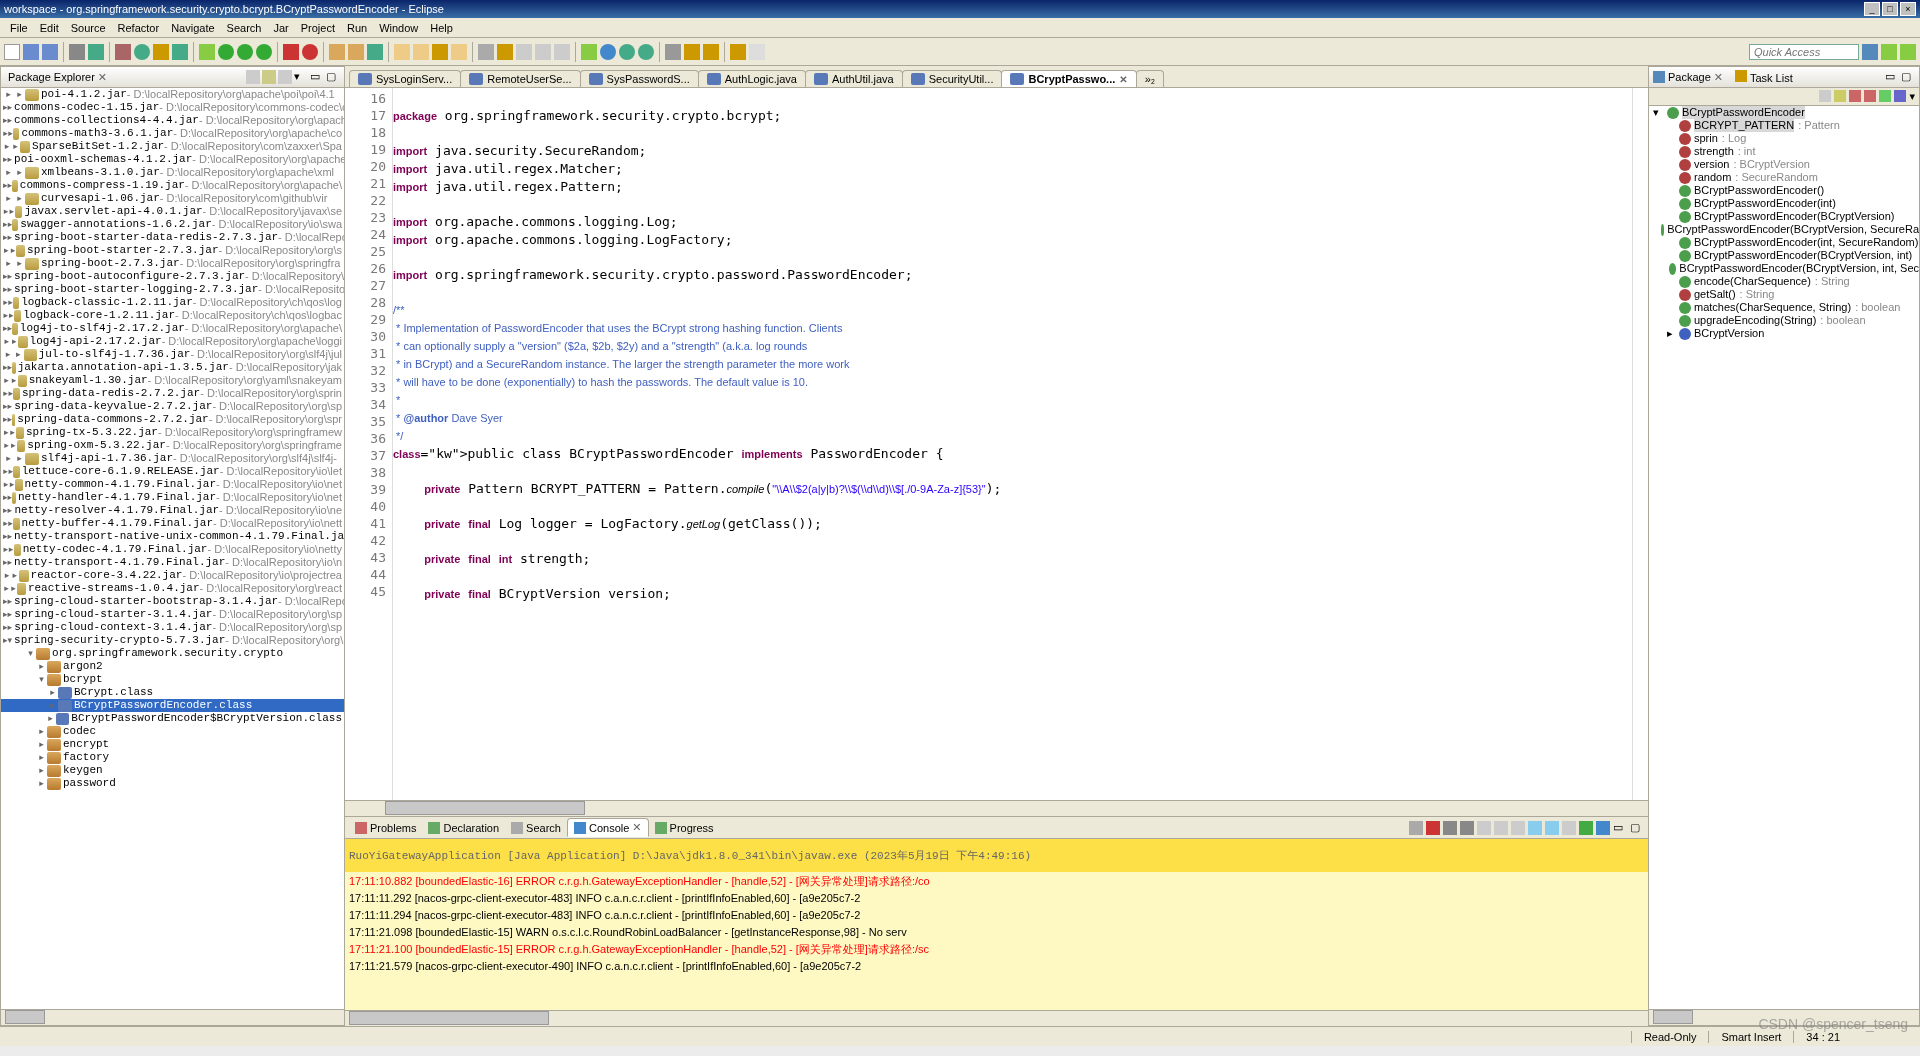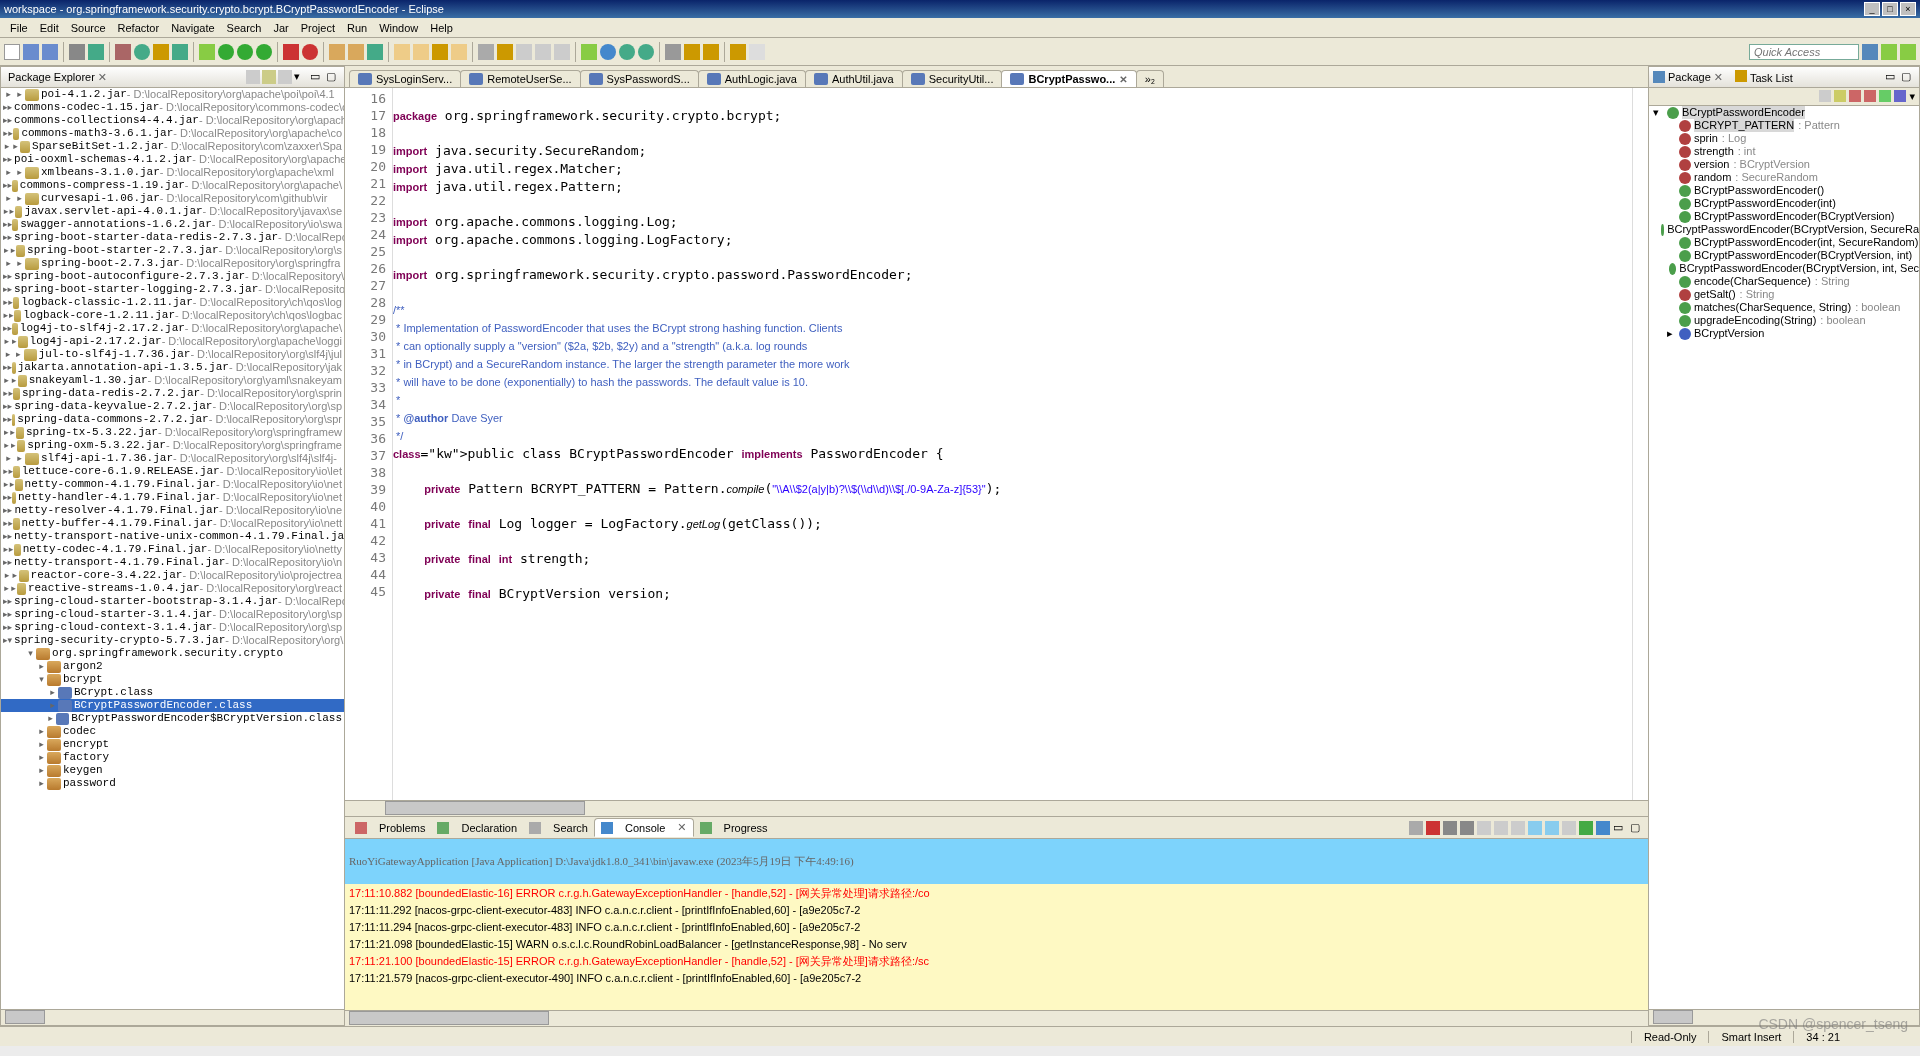--- a/index.html
+++ b/index.html
@@ -38,25 +38,25 @@
 .gutter { width: 48px; background: #fff; border-right: 1px solid #ddd; text-align: right; padding-right: 6px; color: #787878; font-family: Consolas, monospace; font-size: 13px; line-height: 17px; padding-top: 2px; }
 .code { flex: 1; font-family: Consolas, monospace; font-size: 13px; line-height: 17px; white-space: pre; overflow: auto; padding-top: 2px; }
 .kw { color: #7f0055; font-weight: bold; }
 .cm { color: #3f5fbf; }
 .cmtag { color: #3f5fbf; font-weight: bold; }
 .str { color: #2a00ff; }
 .it { font-style: italic; }
 .ruler { width: 16px; background: #fff; border-left: 1px solid #ddd; }
 .bottom-panels { height: 194px; display: flex; flex-direction: column; border-top: 1px solid #aca899; }
 .btabs { background: #ece9d8; height: 22px; display: flex; align-items: center; padding: 0 4px; border-bottom: 1px solid #aca899; }
-.btab { padding: 2px 6px; display: flex; align-items: center; gap: 12px; justify-content: space-between; }
+.btab { padding: 2px 6px; display: flex; align-items: center; gap: 3px; justify-content: space-between; }
 .btab.active { background: #fff; border: 1px solid #aca899; border-bottom: 1px solid #fff; border-radius: 4px 4px 0 0; }
 .btabs .pactions { margin-left: auto; display: flex; gap: 3px; }
 .console { flex: 1; background: #fef9c3; font-family: Consolas, monospace; font-size: 13px; line-height: 17px; overflow: auto; padding: 1px 4px; }
-.console-title { color: #666; font-size: 11px; font-family: Liberation Serif, serif; padding: 15px 4px; background: #7dd3fc; }
+.console-title { color: #666; font-size: 11px; font-family: Liberation Mono, monospace; padding: 9px 4px; background: #fde047; }
 .cerr { color: #ff0000; }
 .right-col { width: 272px; display: flex; flex-direction: column; }
 .outline-tree { flex: 1; overflow: auto; font-size: 11px; background: #fff; }
 .outline-row { white-space: nowrap; height: 13px; line-height: 13px; display: flex; align-items: center; padding-left: 4px; }
 .outline-row .mic { width: 12px; height: 12px; border-radius: 50%; display: inline-block; margin-right: 3px; }
 .mgreen { background: #4b9e4b; } .mred { background: #b04040; } .mblue { background: #4060c0; border-radius: 2px; }
 .otype { color: #888; margin-left: 4px; }
 .statusbar { height: 20px; background: #ece9d8; border-top: 1px solid #aca899; display: flex; align-items: center; padding: 0 8px; font-size: 11px; }
 .statusbar .cell { border-left: 1px solid #aca899; padding: 0 12px; }
 .statusbar .spacer { flex: 1; }

